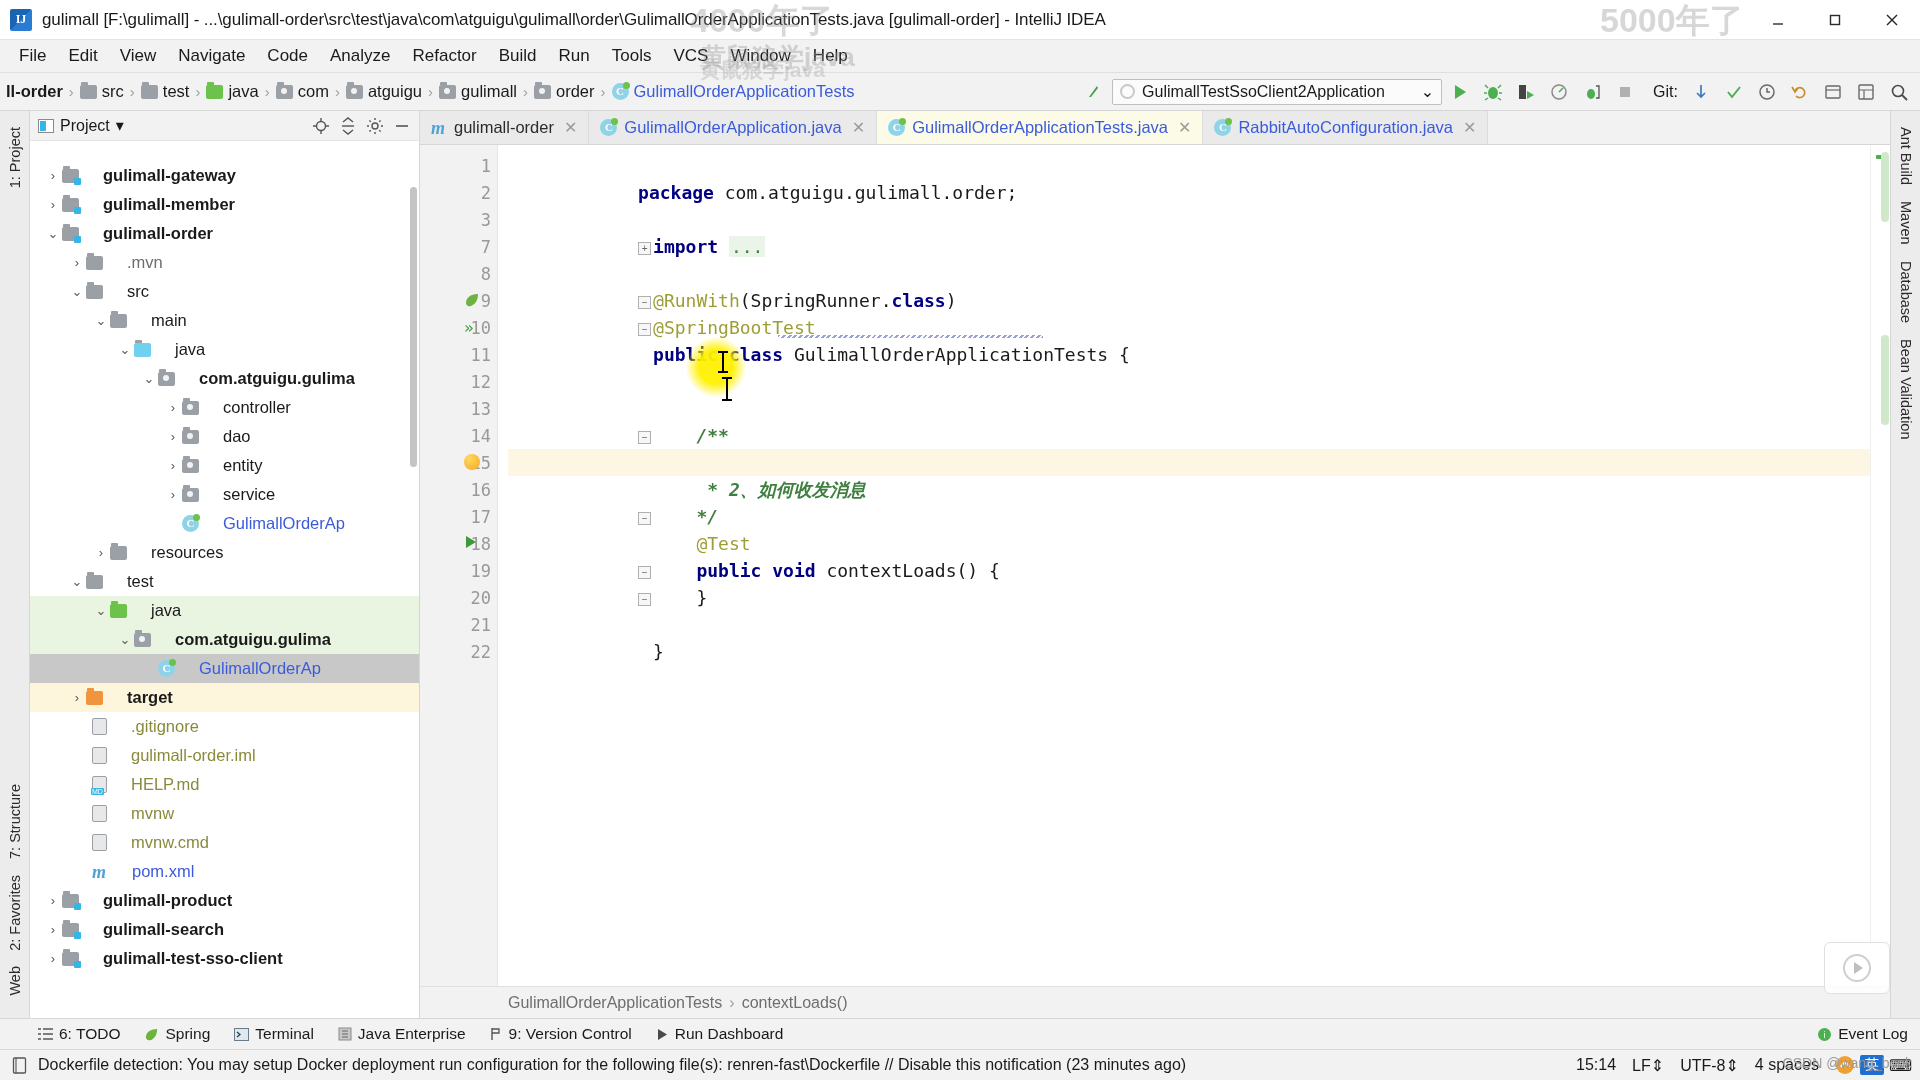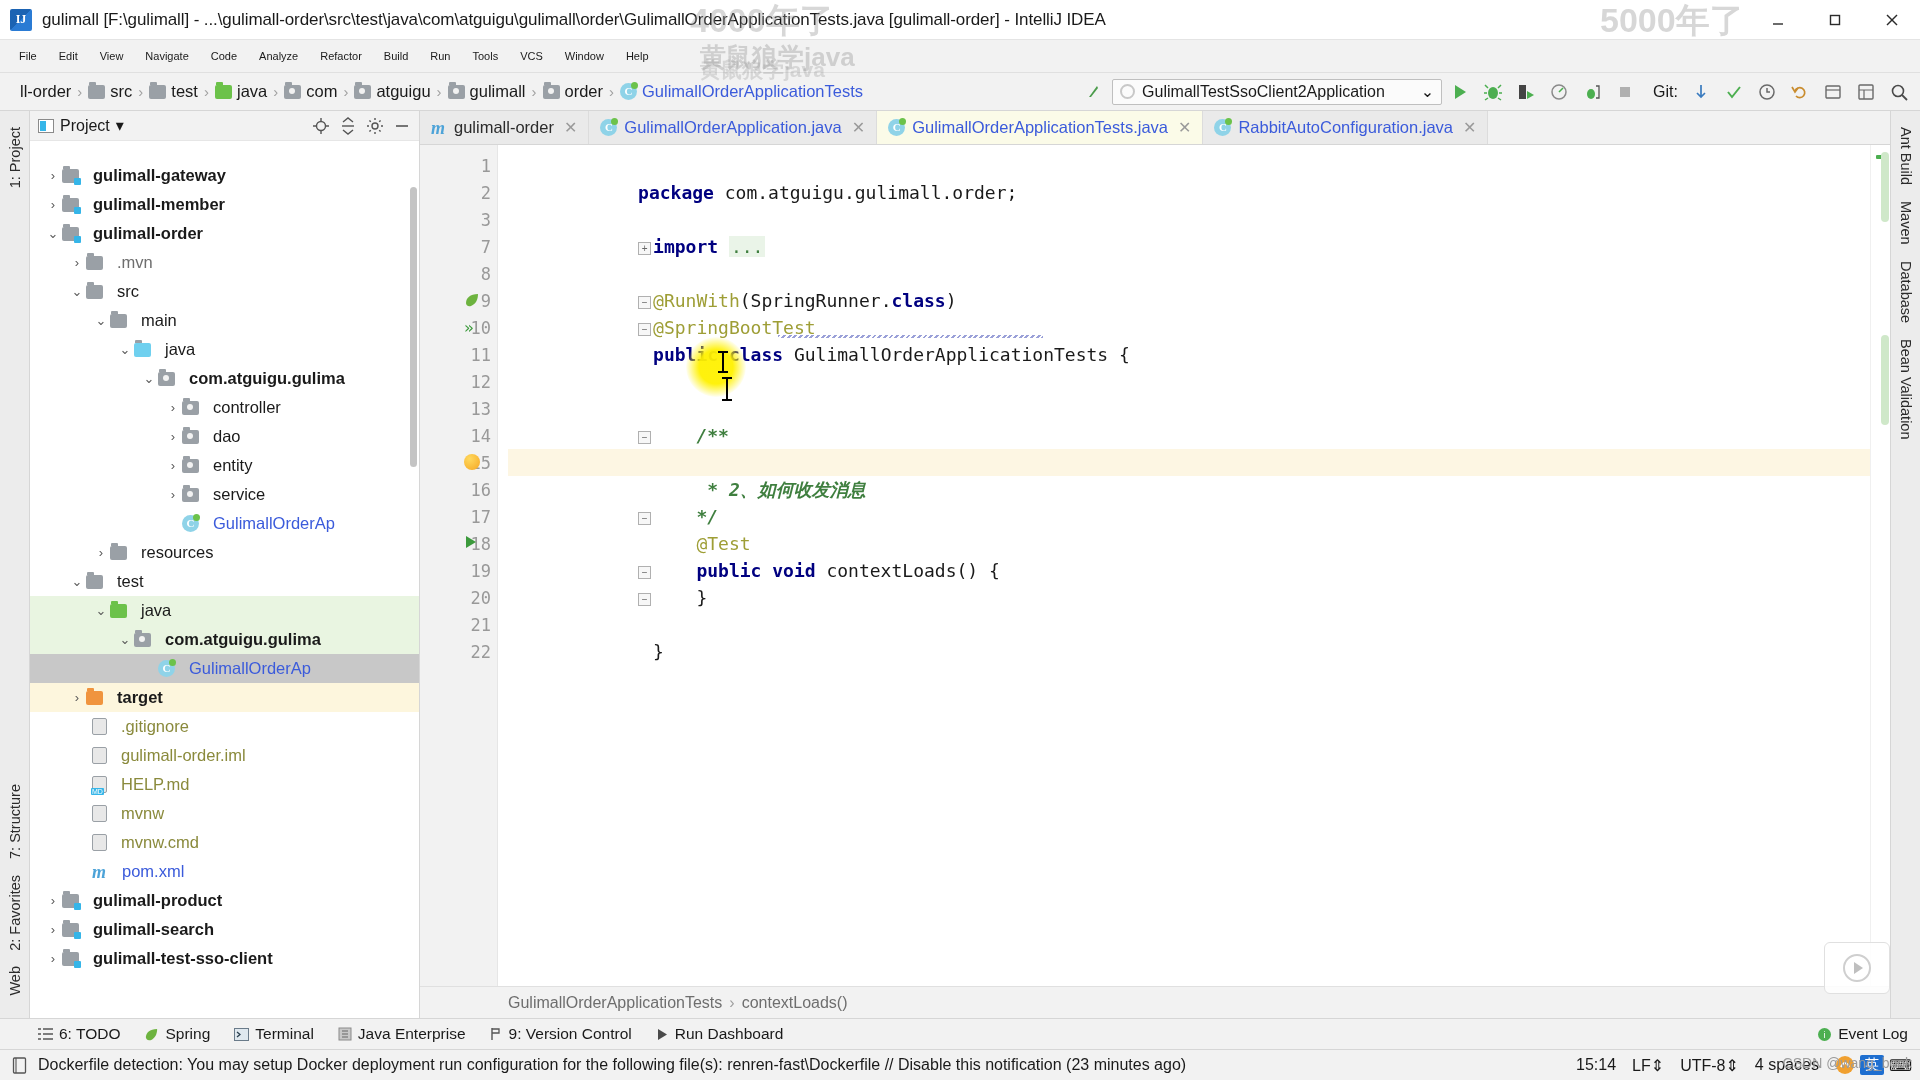--- a/index.html
+++ b/index.html
@@ -50,21 +50,21 @@
   
   .menubar {
     height: 33px; min-height: 33px;
     background: #f2f2f2;
     display: flex; align-items: center;
     padding-left: 8px;
     border-bottom: 1px solid #e0e0e0;
   }
   .menu-item {
     padding: 3px 11px;
-    font-size: 11px; color: #1a1a1a;
+    font-size: 17px; color: #1a1a1a;
     white-space: nowrap;
   }
 
   
   .navbar {
     height: 38px; min-height: 38px;
     background: #f2f2f2;
     display: flex; align-items: center;
     padding: 0 6px;
     border-bottom: 1px solid #d6d6d6;
@@ -72,21 +72,21 @@
   }
   .crumb {
     display: flex; align-items: center;
     font-size: 16.5px; color: #1a1a1a;
     white-space: nowrap;
   }
   .crumb .sep {
     color: #a0a0a0; margin: 0 6px; font-size: 15px;
   }
   .crumb-label { margin-left: 5px; }
-  .crumb-label.first { font-weight: normal; margin-left: 14px; }
+  .crumb-label.first { font-weight: bold; margin-left: 0; }
   .crumb-label.cls { color: #3b5bdb; }
 
   .ico-folder {
     width: 17px; height: 14px; display:inline-block;
     background: #9aa0a6; border-radius: 2px; position: relative;
   }
   .ico-folder::before {
     content:''; position:absolute; left:1px; top:-3px;
     width:7px; height:3px; background:#9aa0a6; border-radius:1px 1px 0 0;
   }
@@ -178,21 +178,21 @@
     height: 29px;
     display: flex; align-items: center;
     font-size: 16.5px; color: #1a1a1a;
     white-space: nowrap;
     padding-right: 6px;
   }
   .trow .arrow {
     width: 18px; text-align: center; color: #5a5a5a; font-size: 13px;
     flex: 0 0 18px;
   }
-  .trow .tlabel { margin-left: 14px; }
+  .trow .tlabel { margin-left: 24px; }
   .trow.bold .tlabel { font-weight: bold; }
   .trow.green-bg { background: #e9f5e1; }
   .trow.sel { background: #c8c8c8; }
   .trow.yellow-bg { background: #fdf6dd; }
   .tlabel.blue { color: #3b5bdb; }
   .tlabel.gray { color: #6e6e6e; }
   .tlabel.olive { color: #8a8a3c; }
   .ico-file {
     width: 15px; height: 17px; display:inline-block;
     background:#e8e8e8; border:1px solid #9aa0a6; border-radius:2px;

